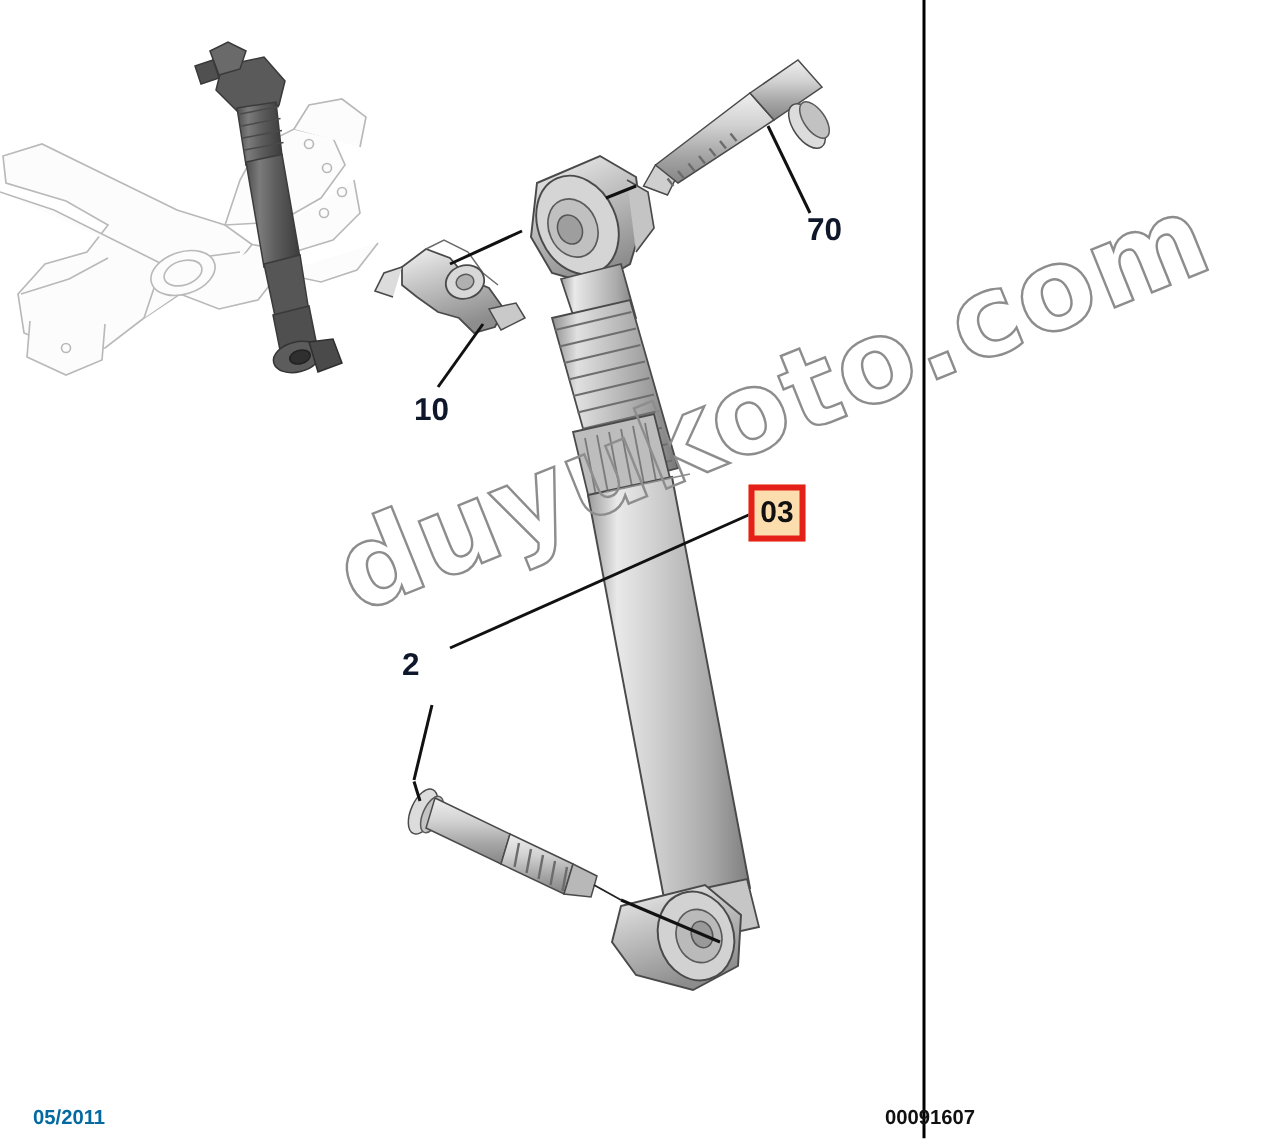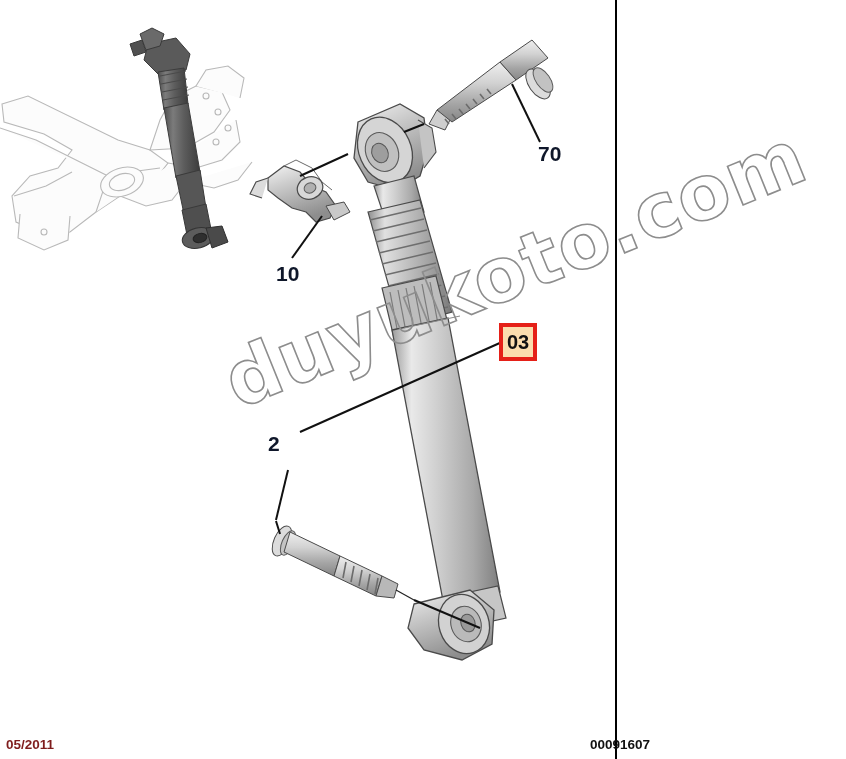--- a/index.html
+++ b/index.html
@@ -5,21 +5,21 @@
   html,body{margin:0;padding:0;}
   body{
     width:846px;height:759px;background:#ffffff;position:relative;overflow:hidden;
     font-family:"Liberation Sans", sans-serif;
   }
   
   #right-panel{position:absolute;left:615px;top:0;width:231px;height:759px;}
   #panel-divider{position:absolute;left:615px;top:0;width:2px;height:759px;background:#000;}
 
   
-  #footer-date{position:absolute;left:6px;top:737px;font-size:13.5px;font-weight:bold;color:#7f1d1d;}
+  #footer-date{position:absolute;left:22px;top:737px;font-size:13.5px;font-weight:bold;color:#0369a1;}
   #footer-code{position:absolute;left:546px;top:737px;font-size:13.5px;font-weight:bold;color:#111;margin-left:44px;}
 
   
   #drawing{position:absolute;left:0;top:0;width:615px;height:759px;}
   .callout{position:absolute;font-size:21px;font-weight:bold;color:#0f172a;}
 
   #highlight-box{
     position:absolute;left:499px;top:323px;width:38px;height:38px;
     border:4px solid #e52018;background:#fbddae;box-sizing:border-box;
   }

